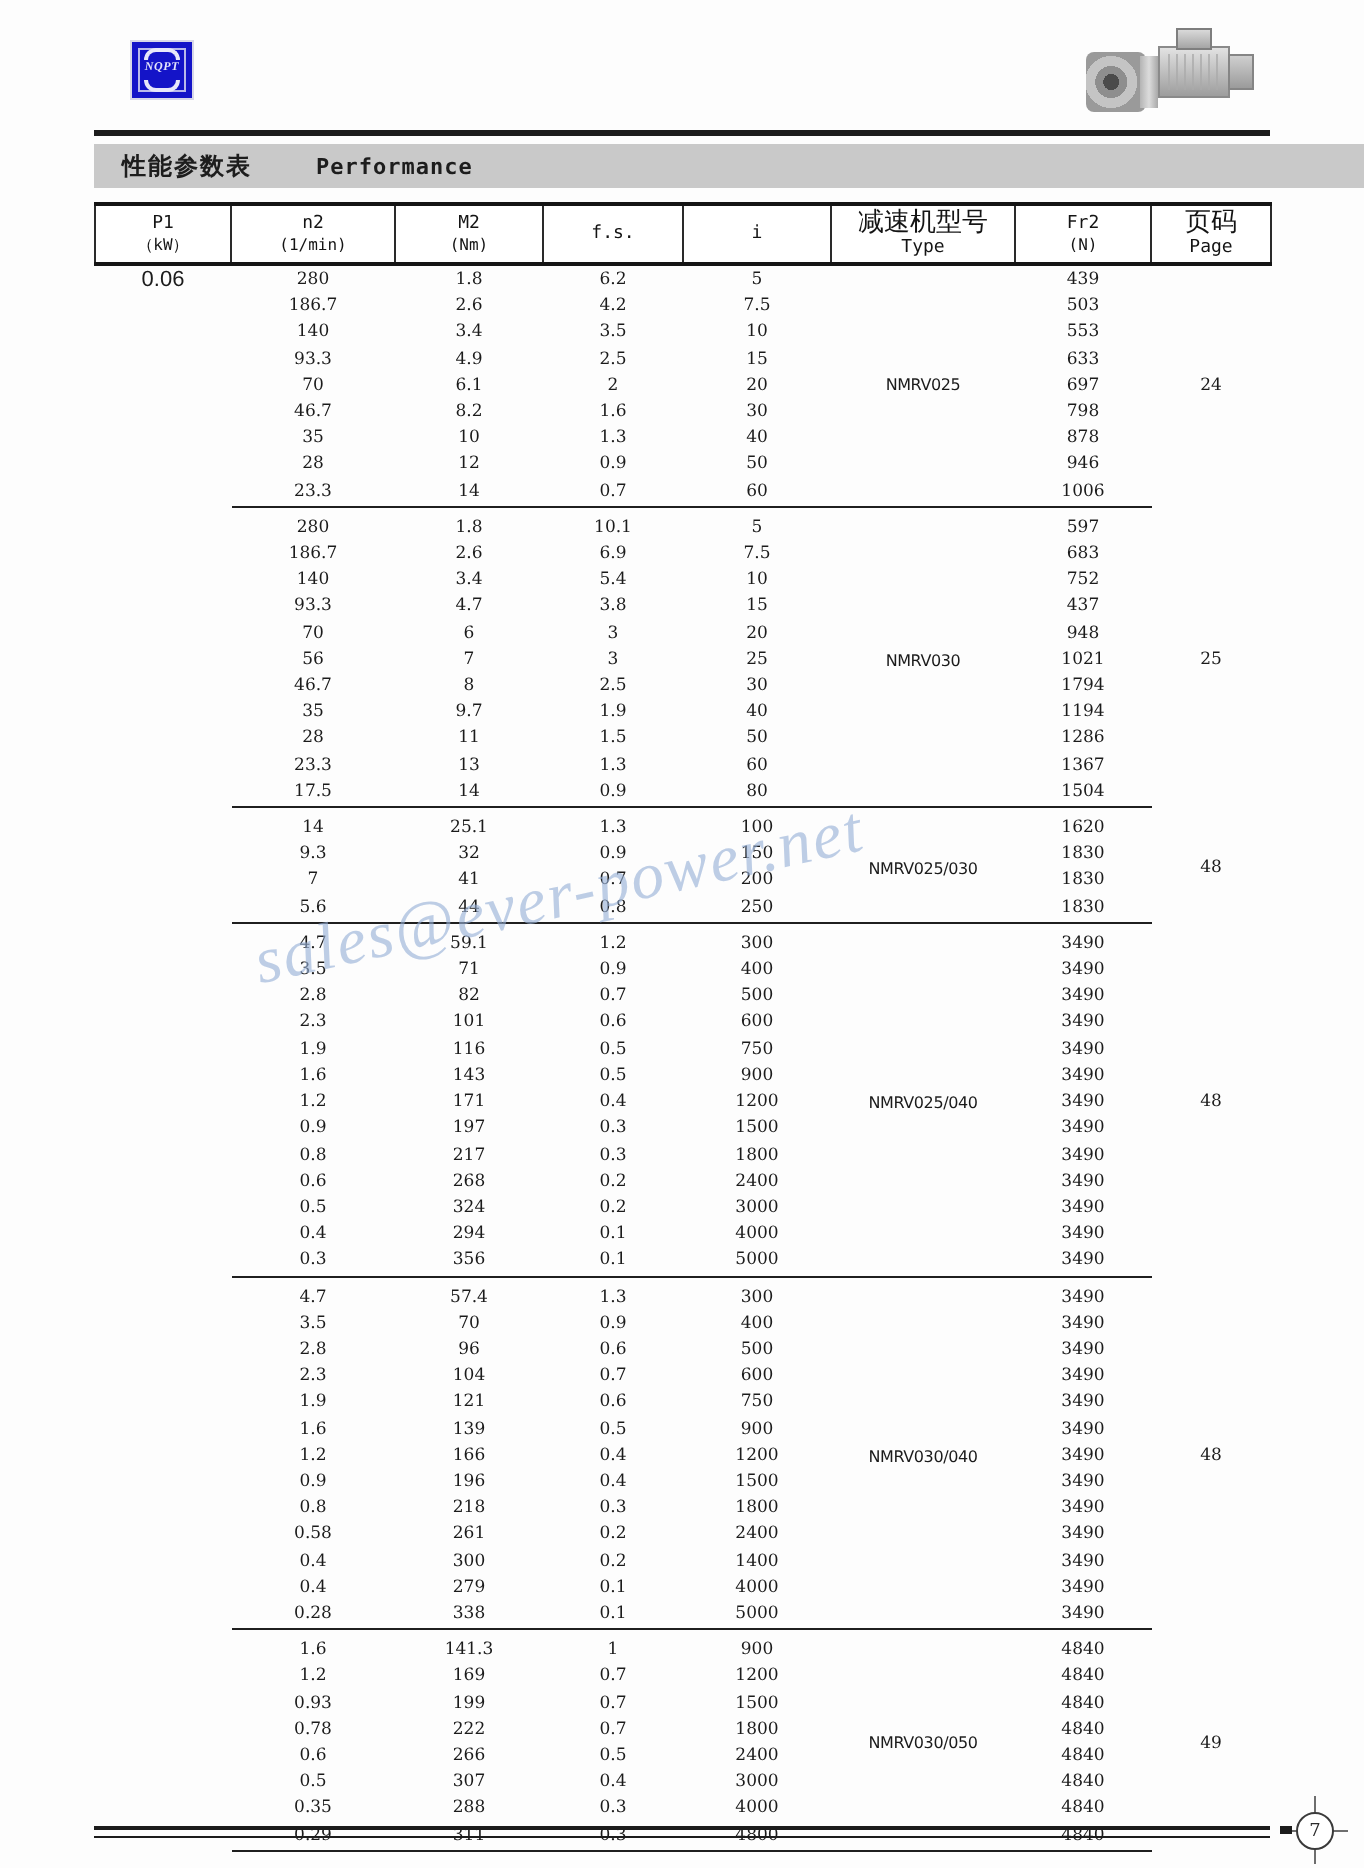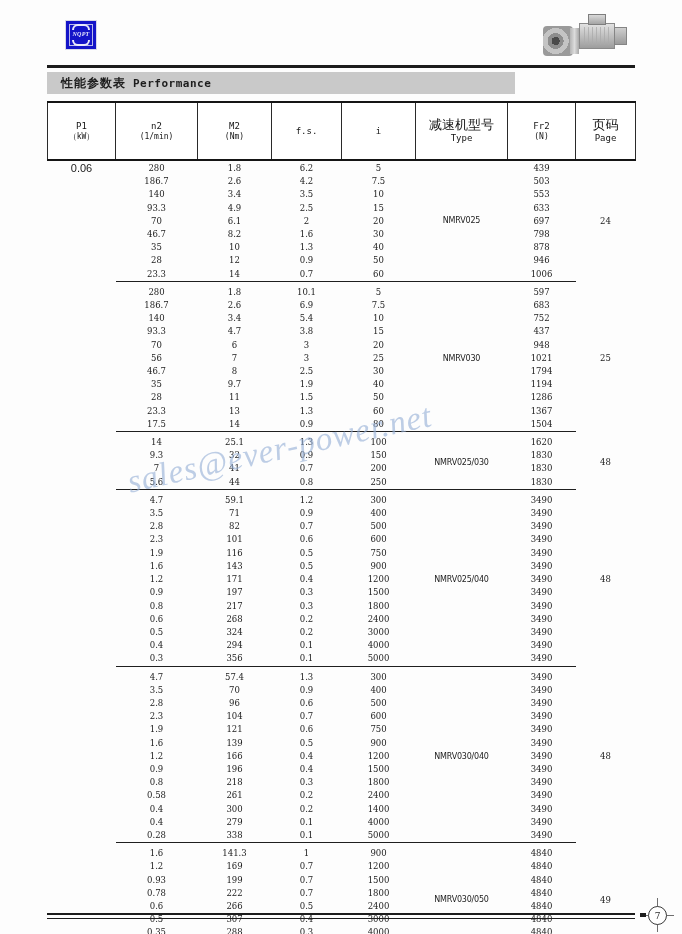--- a/index.html
+++ b/index.html
@@ -139,40 +139,40 @@
     width: 588px;
     height: 3px;
     background: #1c1c1c;
   }
 
   
   .section-band {
     position: absolute;
     left: 47px;
     top: 72px;
-    width: 468px;
+    width: 636px;
     height: 22px;
     background: #c9c9c9;
     display: flex;
     align-items: center;
   }
   .section-band .cn {
     font-family: "DejaVu Sans", sans-serif;
     font-size: 12px;
     font-weight: bold;
     color: #1d1d1d;
     margin-left: 14px;
     letter-spacing: 1px;
   }
   .section-band .en {
     font-family: "DejaVu Sans Mono", monospace;
     font-size: 11px;
     font-weight: bold;
     color: #1d1d1d;
-    margin-left: 7px;
+    margin-left: 32px;
     letter-spacing: .5px;
   }
 
   
   .tbl {
     position: absolute;
     left: 47px;
     top: 101px;
     width: 588px;
     border-collapse: collapse;
@@ -185,21 +185,21 @@
   .tbl col.c-i    { width: 74px; }
   .tbl col.c-type { width: 92px; }
   .tbl col.c-fr2  { width: 68px; }
   .tbl col.c-page { width: 60px; }
 
   .tbl thead th {
     border: 1px solid #2a2a2a;
     border-top: 2px solid #151515;
     border-bottom: 2px solid #151515;
     height: 26px;
-    padding: 15px 0;
+    padding: 1px 0;
     text-align: center;
     vertical-align: middle;
     font-weight: normal;
     font-family: "DejaVu Sans Mono", monospace;
     font-size: 9px;
     line-height: 1.15;
     color: #141414;
     background: #ffffff;
   }
   .tbl thead th .cjk {

